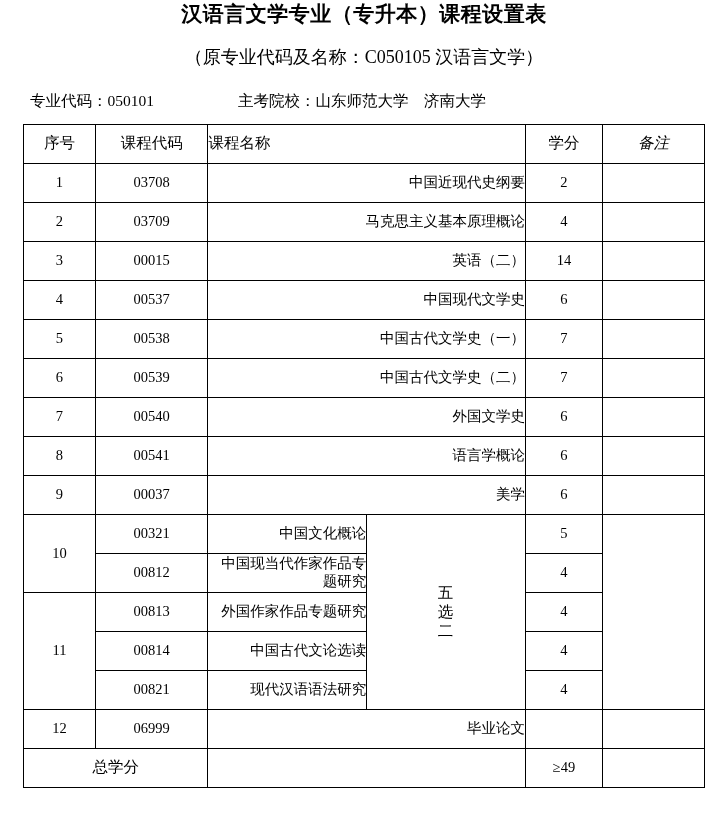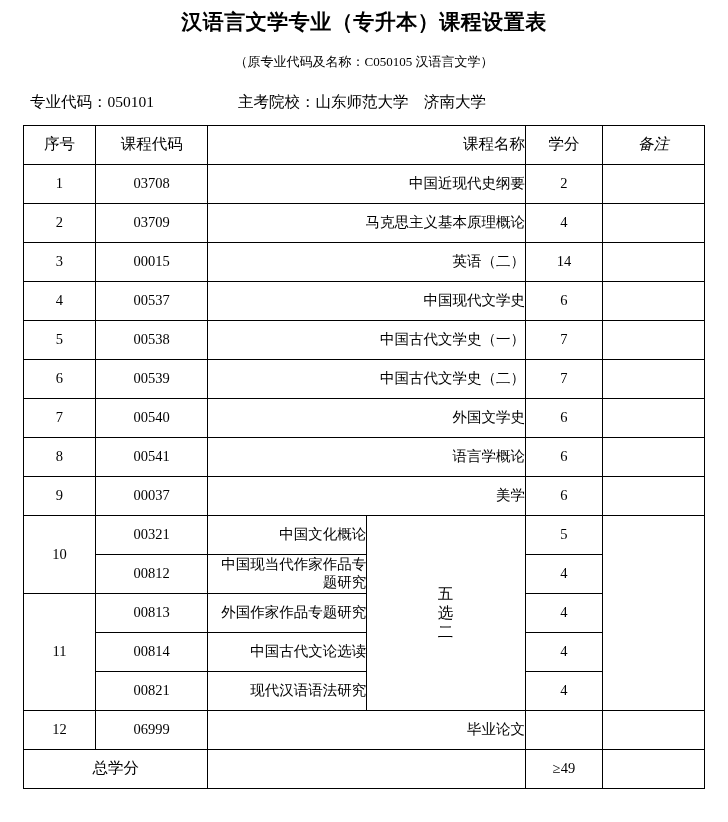--- a/index.html
+++ b/index.html
@@ -20,27 +20,27 @@
     height: 822px;
     box-sizing: border-box;
     padding: 0;
     position: relative;
   }
   .title {
     text-align: center;
     font-size: 21px;
     font-weight: bold;
     letter-spacing: 0.5px;
-    margin-top: 8px;
+    margin-top: 0;
     margin-bottom: 0;
     line-height: 1.4;
   }
   .subtitle {
     text-align: center;
-    font-size: 13px;
+    font-size: 18px;
     margin-top: 16px;
     line-height: 1.4;
   }
   .meta-row {
     display: flex;
     align-items: center;
     font-size: 15.5px;
     margin-top: 20px;
     padding-left: 30px;
     padding-right: 44px;
@@ -123,21 +123,21 @@
       <span>主考院校：</span><span>山东师范大学　济南大学</span>
     </div>
   </div>
 
   <div class="table-wrap">
     <table class="course-table">
       <tbody>
         <tr class="hdr">
           <td class="c-no">序号</td>
           <td class="c-code">课程代码</td>
-          <td class="c-name" colspan="2" style="text-align:right;padding-left:0">课程名称</td>
+          <td class="c-name" colspan="2" style="text-align:left;padding-left:0">课程名称</td>
           <td class="c-credit">学分</td>
           <td class="c-note">备注</td>
         </tr>
 
         <tr class="row">
           <td class="c-no">1</td>
           <td class="c-code">03708</td>
           <td class="c-name" colspan="2">中国近现代史纲要</td>
           <td class="c-credit">2</td>
           <td class="c-note"></td>

